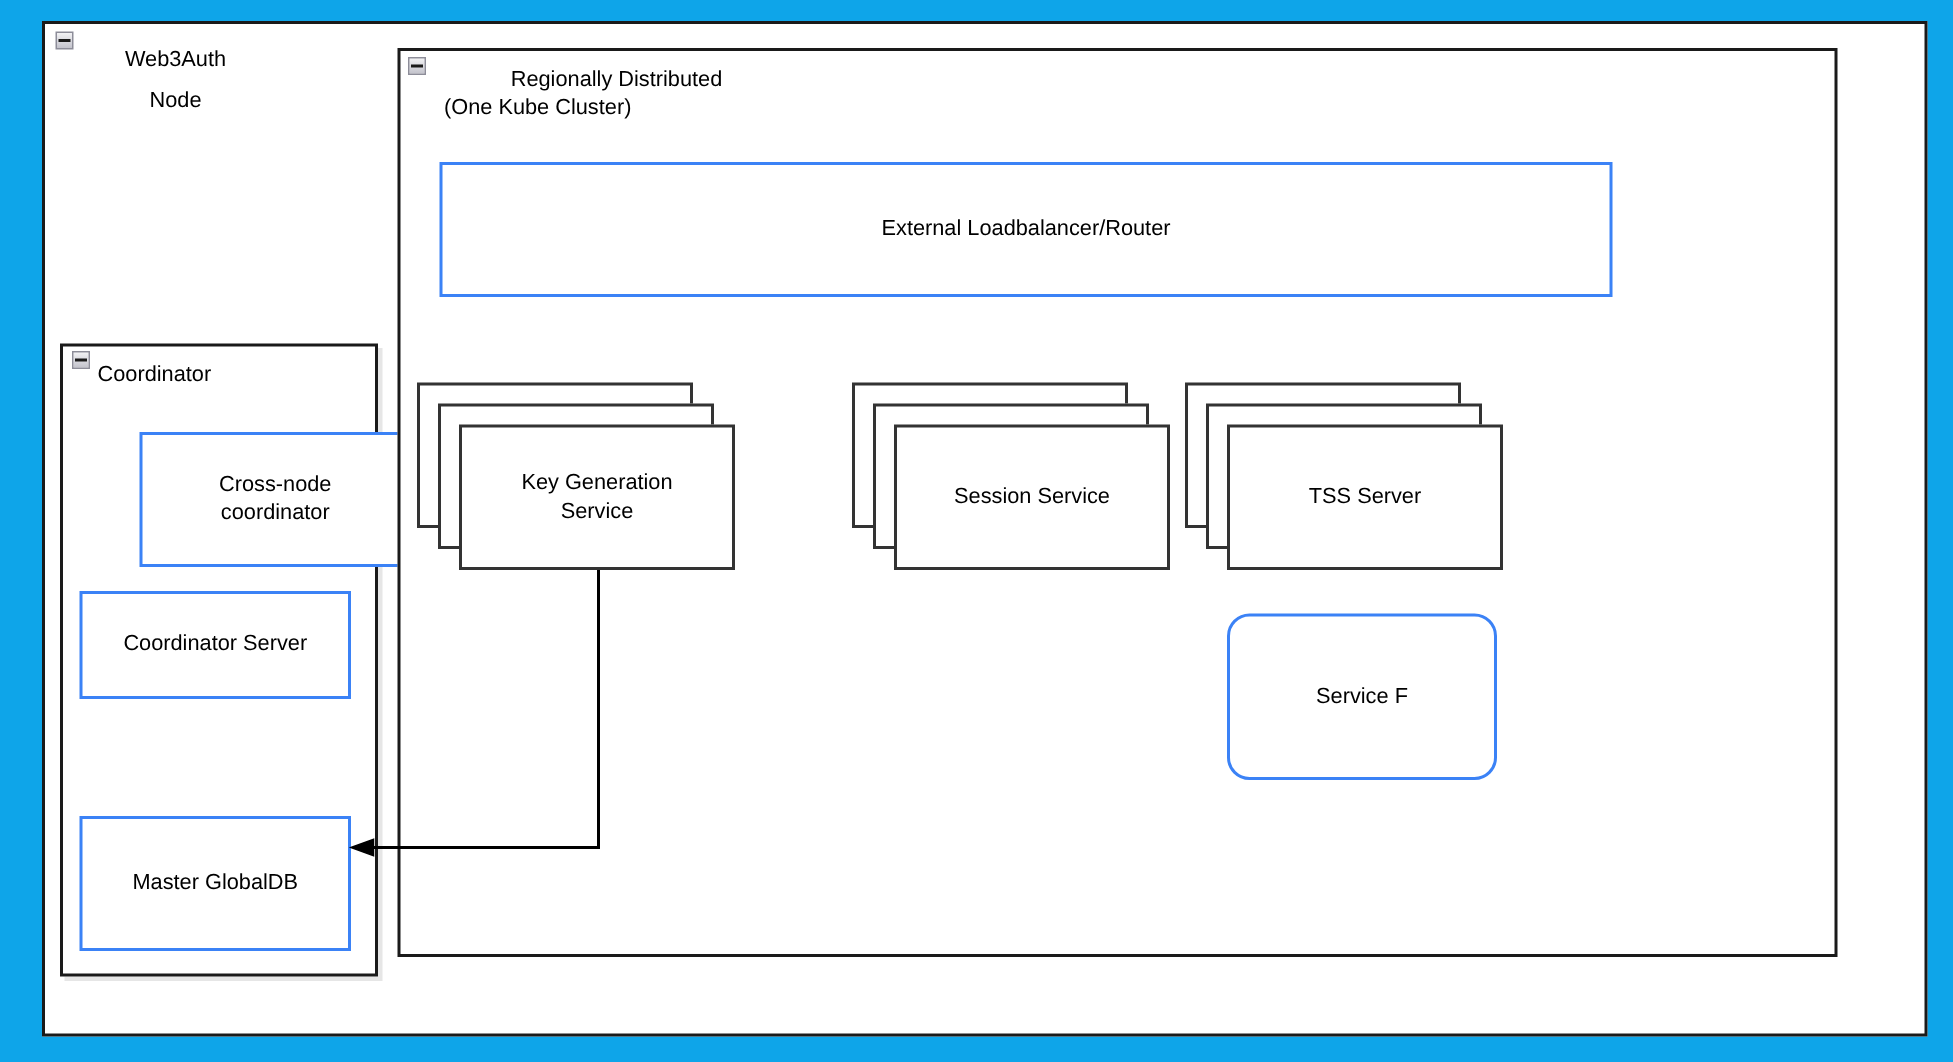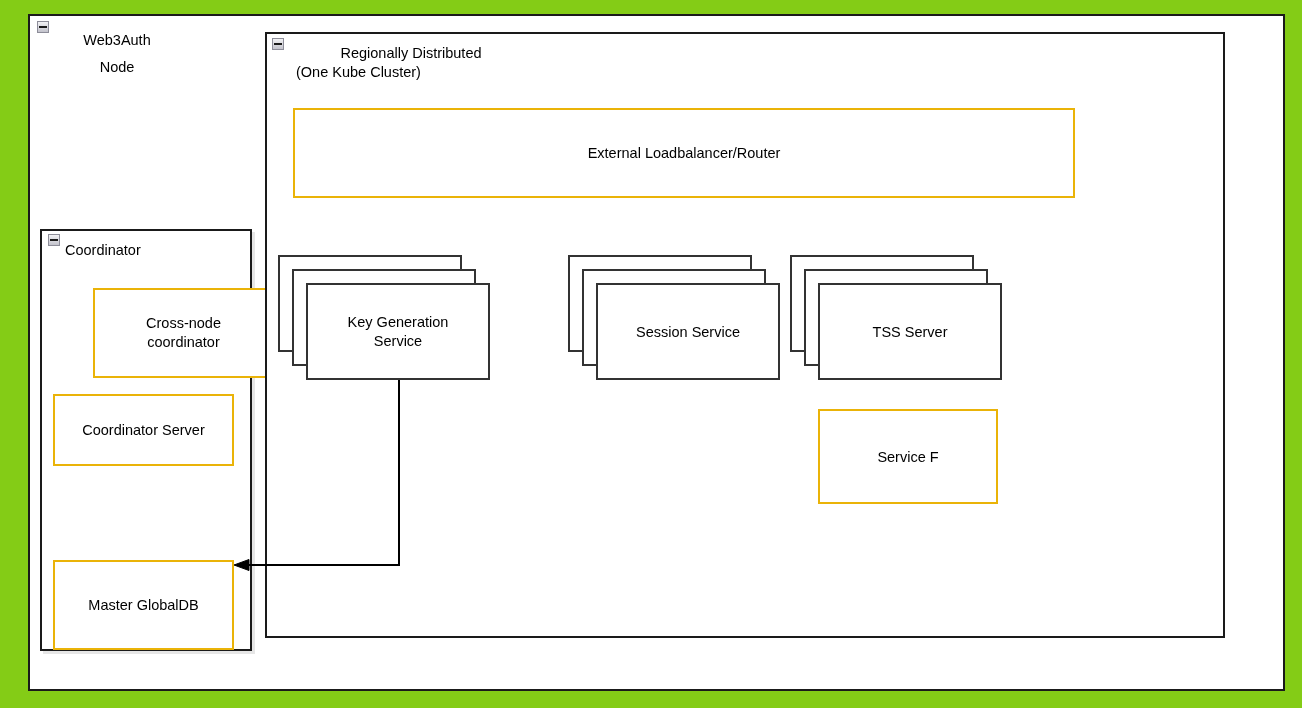--- a/index.html
+++ b/index.html
@@ -8,30 +8,30 @@
     background: #ffffff;
   }
   body {
     font-family: "Liberation Sans", "DejaVu Sans", sans-serif;
     -webkit-font-smoothing: antialiased;
   }
   #canvas {
     position: relative;
     width: 1302px;
     height: 708px;
-    background: #84cc16;
+    background: #0ea5e9;
     overflow: hidden;
   }
 
   
   .box {
     position: absolute;
     box-sizing: border-box;
     background: #ffffff;
-    border: 2px solid #eab308;
+    border: 2px solid #3b82f6;
   }
   .container-box {
     position: absolute;
     box-sizing: border-box;
     background: #ffffff;
     border: 2px solid #1a1a1a;
   }
   .shadowed {
     box-shadow: 3px 3px 0 0 #e6e6e6;
   }
@@ -123,21 +123,21 @@
 
   <div class="box" style="left:53px; top:288px; width:181px; height:90px;margin-left:40px;">
     <div class="box-label">Cross-node
 coordinator</div>
   </div>
 
   <div class="box" style="left:53px; top:394px; width:181px; height:72px;">
     <div class="box-label">Coordinator Server</div>
   </div>
 
-  <div class="box" style="left:53px; top:544px; width:181px; height:90px;margin-top:16px;">
+  <div class="box" style="left:53px; top:544px; width:181px; height:90px;">
     <div class="box-label">Master GlobalDB</div>
   </div>
 
   <div class="container-box" style="left:265px; top:32px; width:960px; height:606px;"></div>
 
   <div class="collapse-icon" style="left:272px; top:38px;"></div>
 
   <div class="container-label" style="left:296px; top:44px; width:230px; text-align:center;">Regionally Distributed</div>
   <div class="container-label" style="left:296px; top:63px; width:230px; text-align:left;">(One Kube Cluster)</div>
 
@@ -164,21 +164,21 @@
 
   <div class="stack" style="left:790px; top:255px; width:212px; height:125px;">
     <div class="layer" style="left:0px; top:0px; width:184px; height:97px;"></div>
     <div class="layer" style="left:14px; top:14px; width:184px; height:97px;"></div>
     <div class="layer" style="left:28px; top:28px; width:184px; height:97px;">
       <div class="box-label">TSS Server</div>
     </div>
   </div>
 
 
-  <div class="box" style="left:818px; top:409px; width:180px; height:95px;">
+  <div class="box" style="left:818px; top:409px; width:180px; height:111px;border-radius:15px;">
     <div class="box-label">Service F</div>
   </div>
 
   <svg class="connector" viewBox="0 0 1302 708" width="1302" height="708">
     <g>
       <path d="M 399 380 L 399 565 L 245 565" fill="none" stroke="#000000" stroke-width="2"></path>
       <polygon points="234,565 249,559.5 249,570.5" fill="#000000" stroke="#000000" stroke-width="1"></polygon>
     </g>
   </svg>
 

